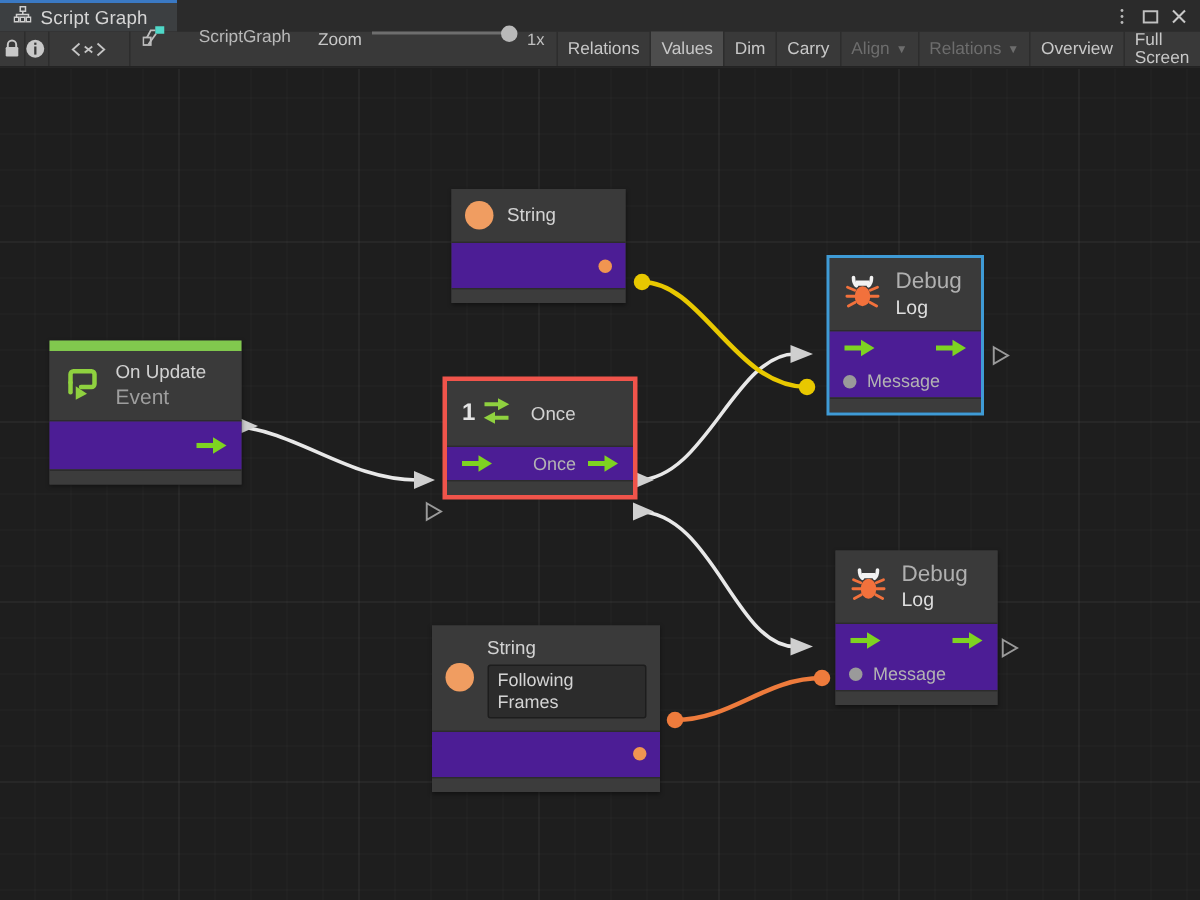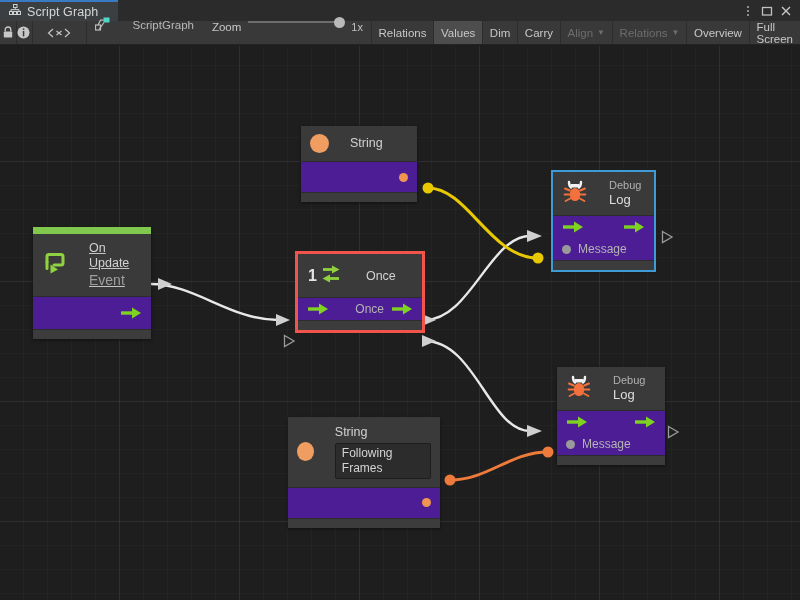--- a/index.html
+++ b/index.html
@@ -91,29 +91,29 @@
   .node {
     position:absolute;
     background:#383838;
     font-size:12px;
     box-shadow:0 1px 3px rgba(0,0,0,0.45);
   }
   .node.sel-red   { outline:3px solid #f0544b; outline-offset:0px; }
   .node.sel-blue  { outline:2px solid #3f9bd6; outline-offset:0px; }
 
   .nhead {
-    display:flex; align-items:center; gap:21px;
+    display:flex; align-items:center; gap:9px;
     padding:7px 10px 7px 9px;
     background:#3a3a3a;
     border-bottom:1px solid #2c2c2c;
   }
   .nhead .titles { display:flex; flex-direction:column; line-height:1.22; }
   .ntitle { font-size:12.5px; color:#d2d2d2; }
   .nsub   { font-size:14px; color:#9e9e9e; }
-  .ntitle-sm { font-size:11px; color:#b0b0b0; }
+  .ntitle-sm { font-size:15px; color:#b0b0b0; }
   .ntitle-lg { font-size:13px; color:#dedede; }
 
   .greenbar { height:7px; background:#81c84e; }
 
   .nbody { background:#4c1d95; padding:0; }
   .prow {
     display:flex; align-items:center; justify-content:space-between;
     padding:4px 9px; min-height:22px;
   }
   .pleft, .pright { display:flex; align-items:center; gap:7px; }
@@ -287,21 +287,21 @@
       <circle cx="538" cy="212" r="5.5" fill="#e8c800"></circle>
     </g>
 
     <g>
       <path d="M450,434 C488,434 510,406 548,406" fill="none" stroke="#ee7b3c" stroke-width="3"></path>
       <circle cx="450" cy="434" r="5.5" fill="#ee7b3c"></circle>
       <circle cx="548" cy="406" r="5.5" fill="#ee7b3c"></circle>
     </g>
   </svg>
 
-  <div class="node" style="left:33px; top:181px; width:118px;text-decoration:underline;">
+  <div class="node" style="left:33px; top:181px; width:128px;">
     <div class="greenbar"></div>
     <div class="nhead">
       <span class="ico">
         <svg width="26" height="26" viewBox="0 0 26 26">
           <path d="M5,12 L5,6.5 A2,2 0 0 1 7,4.5 L19,4.5 A2,2 0 0 1 21,6.5 L21,13
                    A2,2 0 0 1 19,15 L12,15" fill="none" stroke="#8fd13f" stroke-width="3" stroke-linecap="round"></path>
           <path d="M5,12 L5,18.5" fill="none" stroke="#8fd13f" stroke-width="3" stroke-linecap="round"></path>
           <polygon points="8.5,14.5 16,19.5 8.5,23.5" fill="#8fd13f"></polygon>
         </svg>
       </span>

